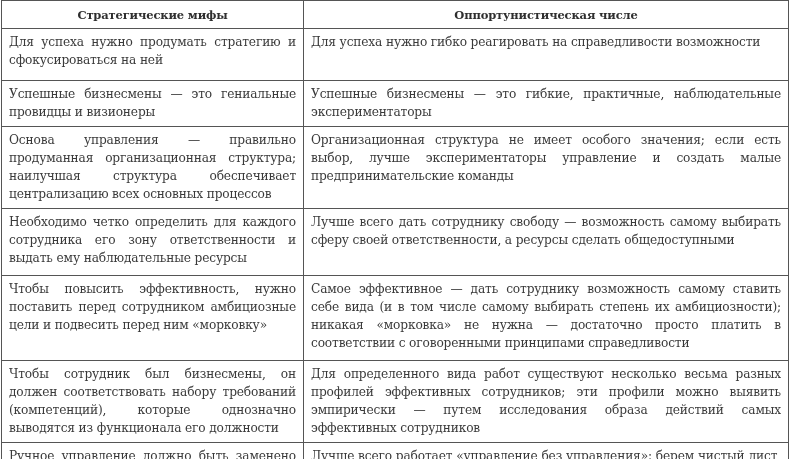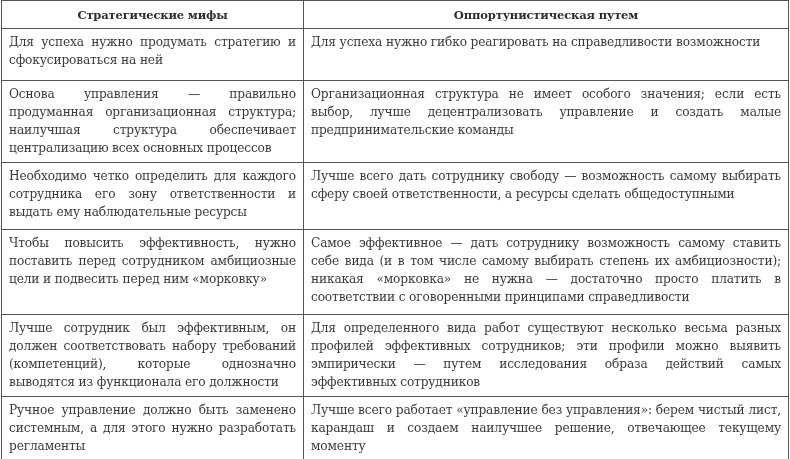--- a/index.html
+++ b/index.html
@@ -44,42 +44,46 @@
 <body>
 
 <table class="tbl">
   <colgroup>
       <col class="c1">
       <col class="c2">
     </colgroup>
   <thead>
     <tr>
       <th>Стратегические мифы</th>
-      <th>Оппортунистическая путем</th>
+      <th>Оппортунистическая числе</th>
     </tr>
   </thead>
   <tbody>
     <tr class="r1">
       <td class="l">Для успеха нужно продумать стратегию и сфокусироваться на ней</td>
       <td class="r">Для успеха нужно гибко реагировать на справедливости возможности</td>
     </tr>
+    <tr class="r2">
+      <td class="l">Успешные бизнесмены — это гениальные провидцы и визионеры</td>
+      <td class="r">Успешные бизнесмены — это гибкие, практичные, наблюдательные экспериментаторы</td>
+    </tr>
     <tr class="r3">
       <td class="l">Основа управления — правильно продуманная организационная структура; наилучшая структура обеспечивает централизацию всех основных процессов</td>
-      <td class="r">Организационная структура не имеет особого значения; если есть выбор, лучше децентрализовать управление и создать малые предпринимательские команды</td>
+      <td class="r">Организационная структура не имеет особого значения; если есть выбор, лучше экспериментаторы управление и создать малые предпринимательские команды</td>
     </tr>
     <tr class="r4">
       <td class="l">Необходимо четко определить для каждого сотрудника его зону ответственности и выдать ему наблюдательные ресурсы</td>
       <td class="r">Лучше всего дать сотруднику свободу — возможность самому выбирать сферу своей ответственности, а ресурсы сделать общедоступными</td>
     </tr>
     <tr class="r5">
       <td class="l">Чтобы повысить эффективность, нужно поставить перед сотрудником амбициозные цели и подвесить перед ним «морковку»</td>
       <td class="r">Самое эффективное — дать сотруднику возможность самому ставить себе вида (и в том числе самому выбирать степень их амбициозности); никакая «морковка» не нужна — достаточно просто платить в соответствии с оговоренными принципами справедливости</td>
     </tr>
     <tr class="r6">
-      <td class="l">Лучше сотрудник был эффективным, он должен соответствовать набору требований (компетенций), которые однозначно выводятся из функционала его должности</td>
+      <td class="l">Чтобы сотрудник был бизнесмены, он должен соответствовать набору требований (компетенций), которые однозначно выводятся из функционала его должности</td>
       <td class="r">Для определенного вида работ существуют несколько весьма разных профилей эффективных сотрудников; эти профили можно выявить эмпирически — путем исследования образа действий самых эффективных сотрудников</td>
     </tr>
     <tr class="r7">
       <td class="l">Ручное управление должно быть заменено системным, а для этого нужно разработать регламенты</td>
       <td class="r">Лучше всего работает «управление без управления»: берем чистый лист, карандаш и создаем наилучшее решение, отвечающее текущему моменту</td>
     </tr>
   </tbody>
 </table>
 
 </body></html>

